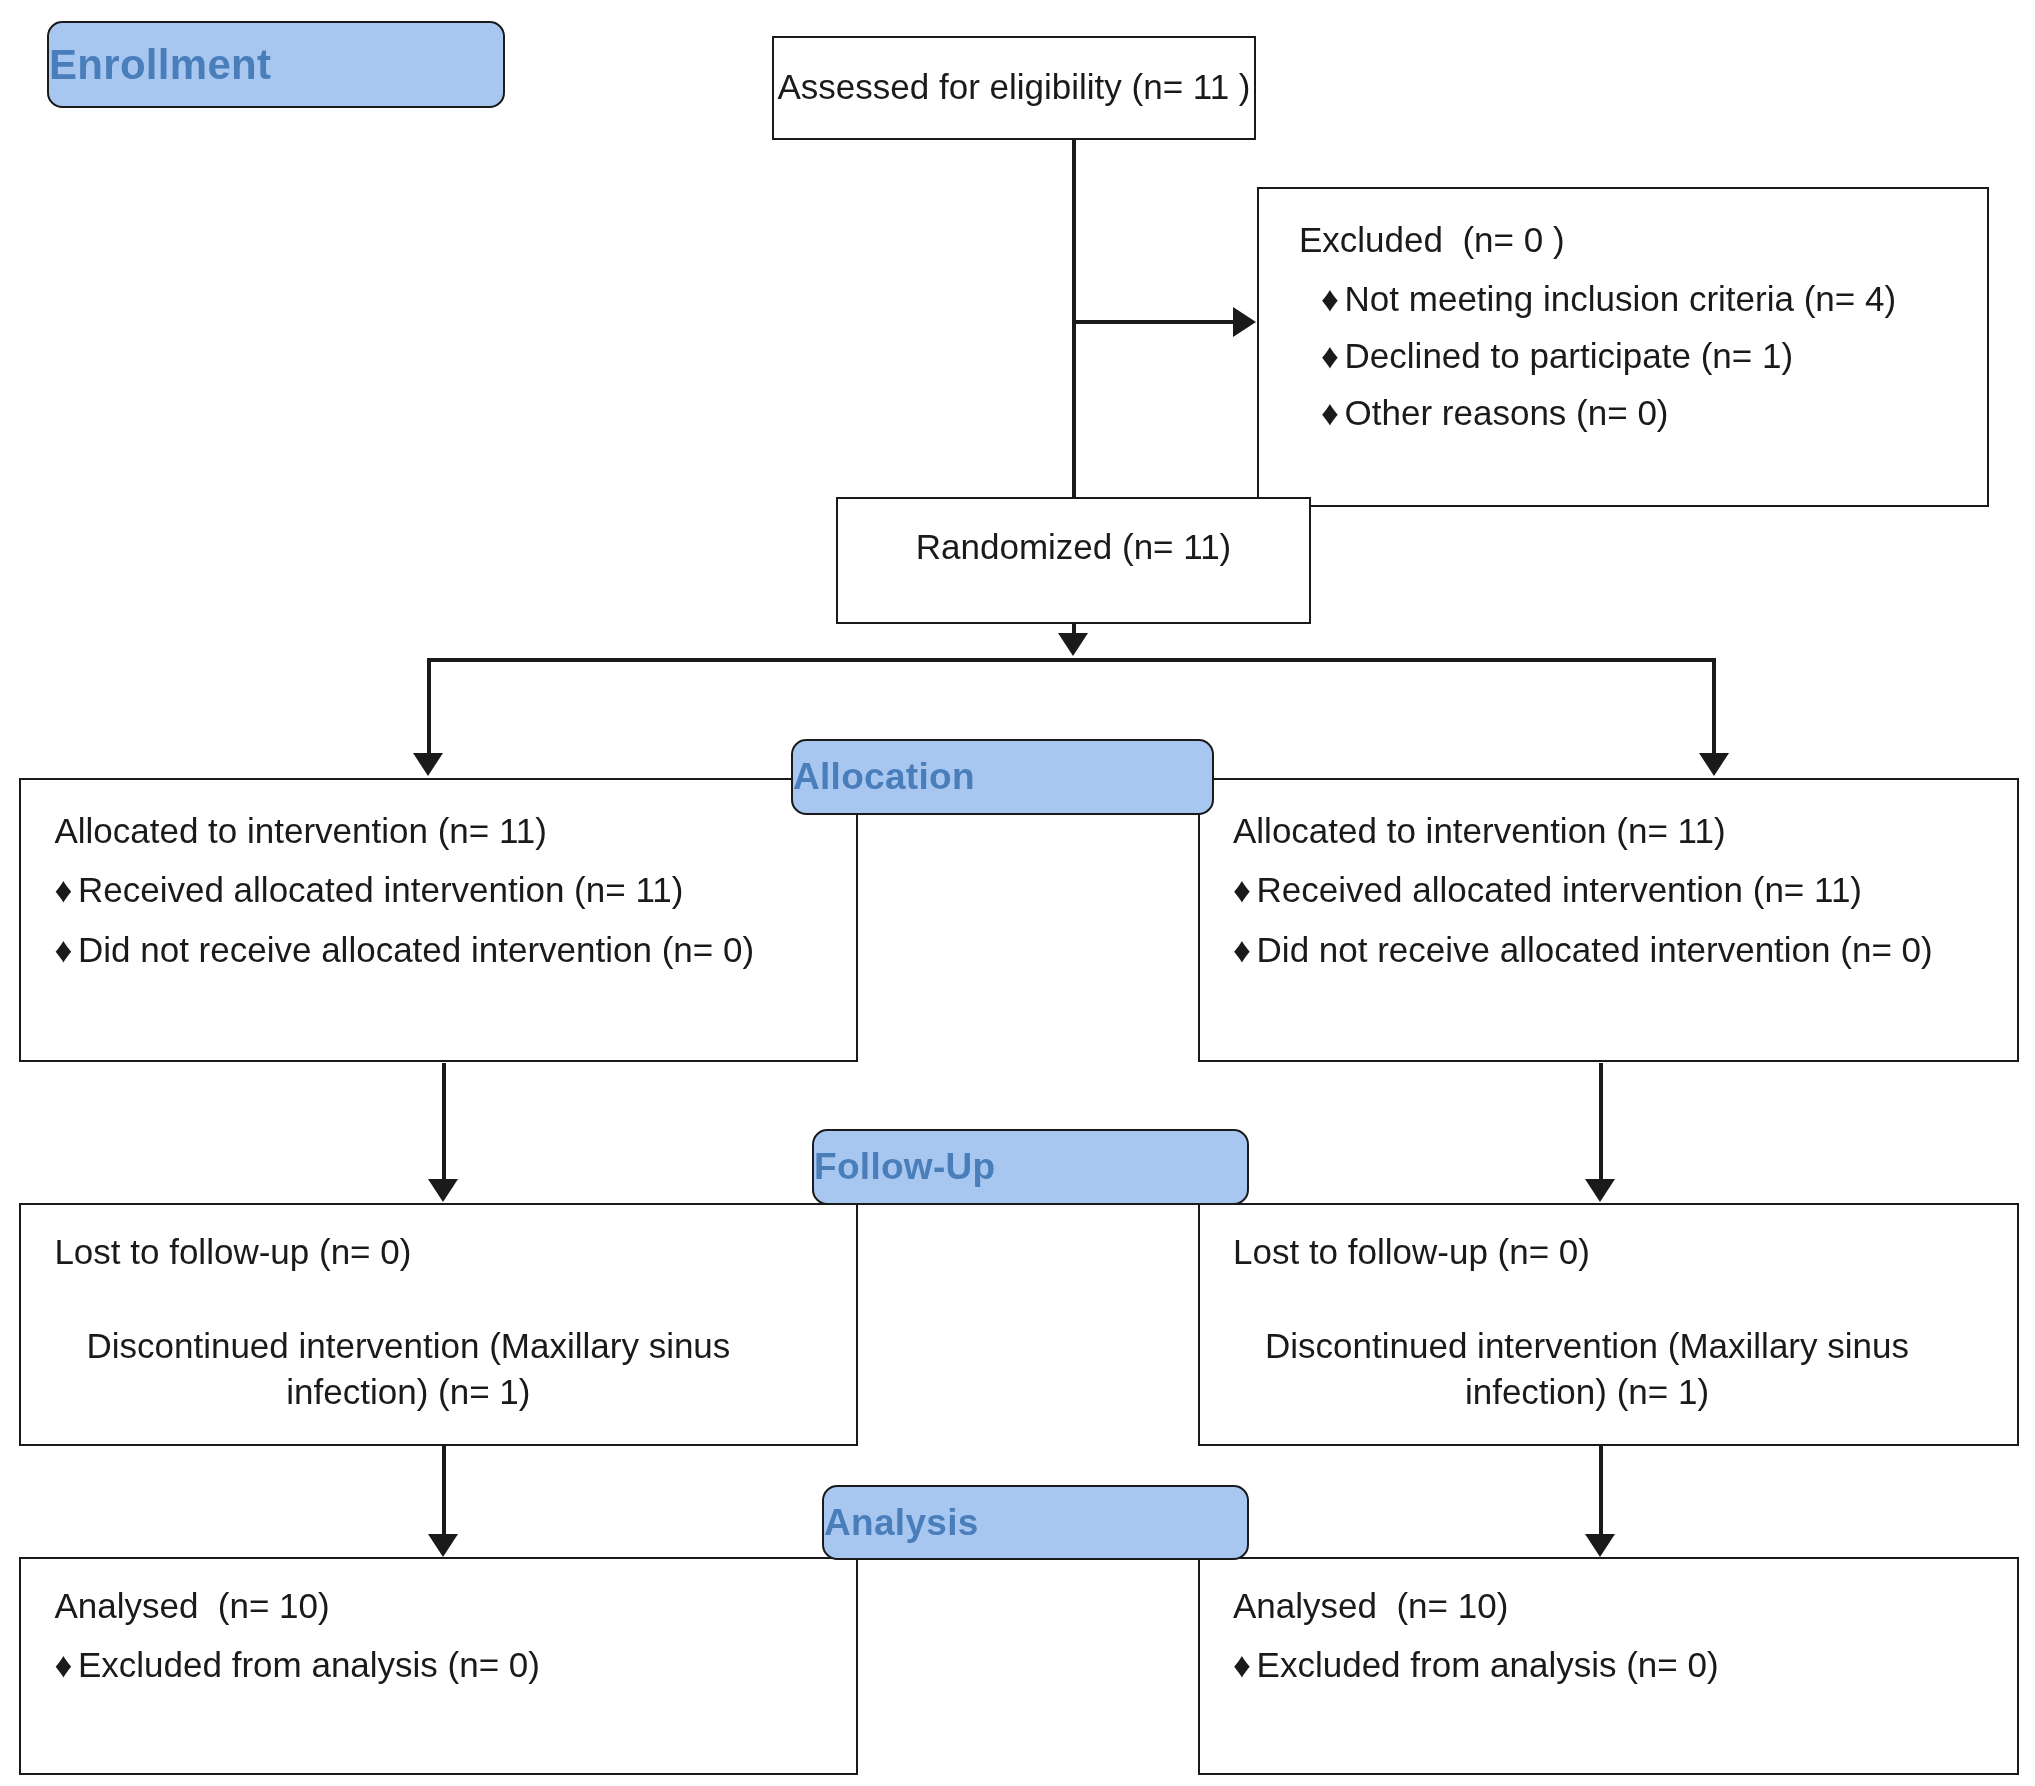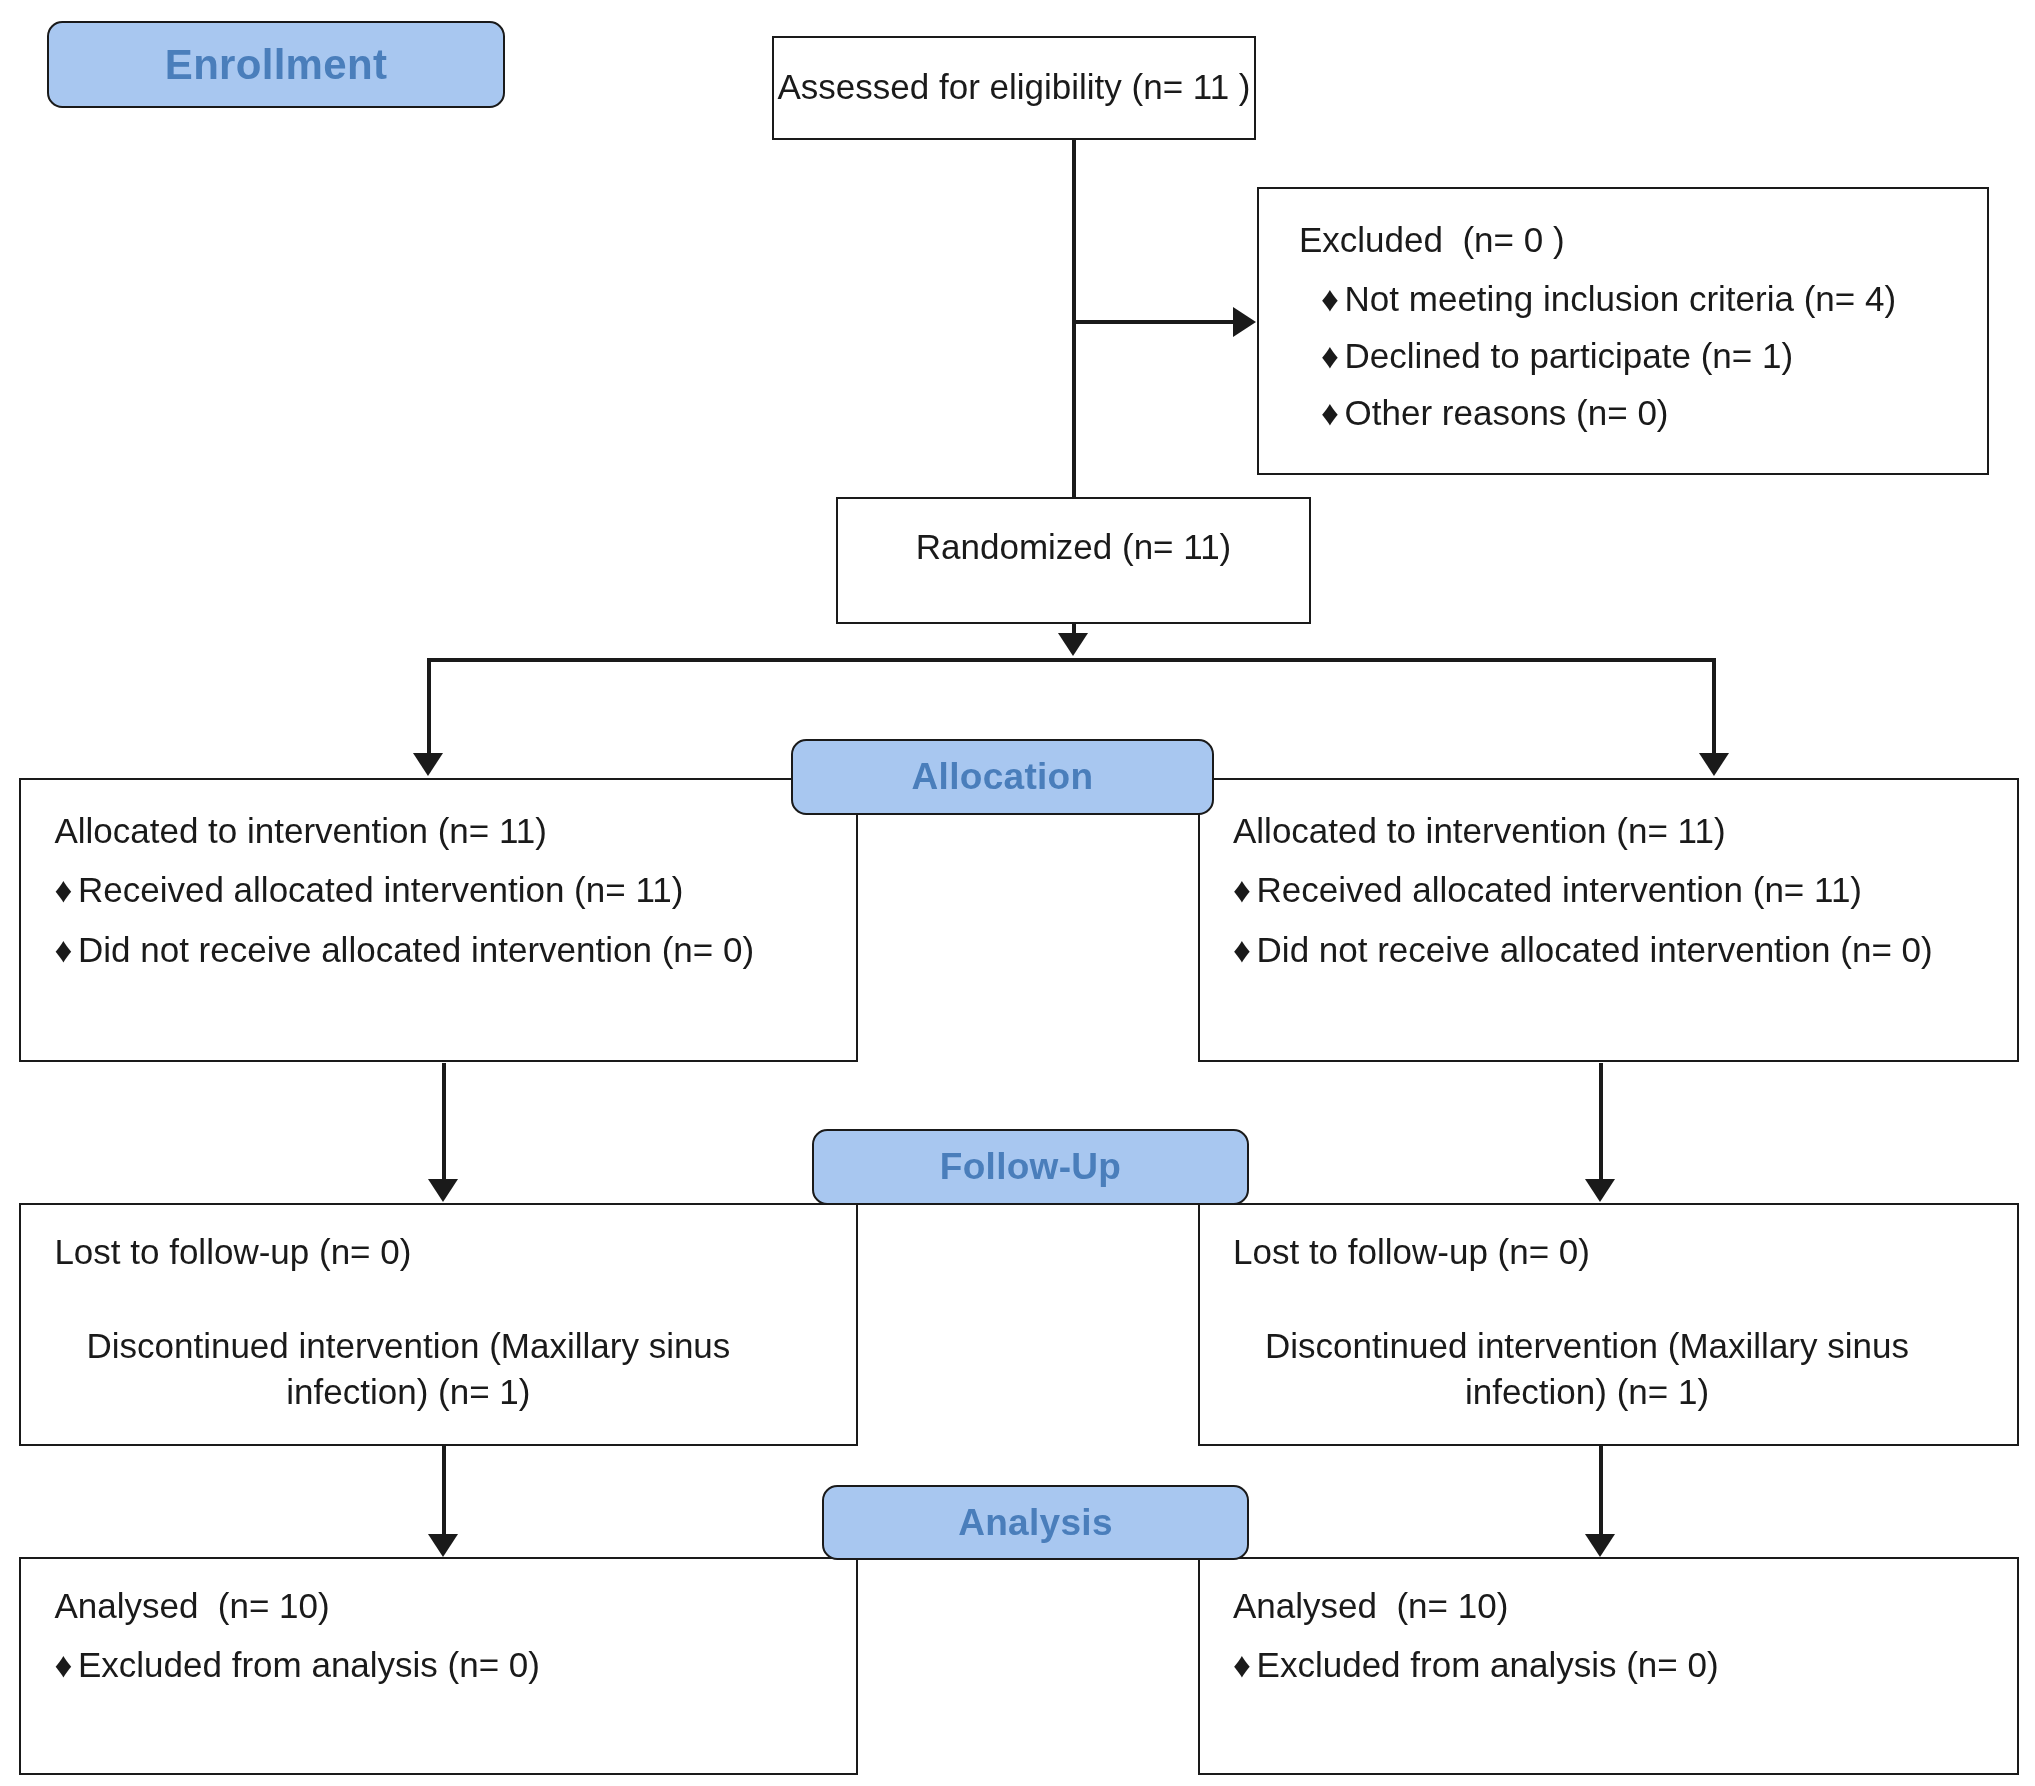--- a/index.html
+++ b/index.html
@@ -21,21 +21,21 @@
 
   
   .stage-badge {
     position: absolute;
     box-sizing: border-box;
     background: #A8C7F0;
     border: 2.8px solid #1a1a1a;
     border-radius: 15.3px;
     display: flex;
     align-items: center;
-    justify-content: center;
+    justify-content: flex-start;
     color: #4A7EBB;
     font-weight: bold;
     letter-spacing: 0.3px;
     z-index: 40;
   }
 
   
   .node-box {
     position: absolute;
     box-sizing: border-box;
@@ -115,21 +115,21 @@
 
   <div class="node-box" style="left:772px; top:36px; width:484px; height:104px;">
     <div class="center-label" style="top:29px; font-size:35px;">Assessed for eligibility (n= 11 )</div>
   </div>
 
   <div class="vline" style="left:1072px; top:140px; height:357px;"></div>
 
   <div class="hline" style="left:1072px; top:320px; width:170px;"></div>
   <div class="arrow-right" style="left:1233px; top:307px;"></div>
 
-  <div class="node-box" style="left:1257px; top:187px; width:732px; height:288px;">
+  <div class="node-box" style="left:1257px; top:187px; width:732px; height:320px;">
     <div class="txt" style="left:40px; top:33px; font-size:35px;">Excluded  (n= 0 )</div>
 
     <div class="bullet-row" style="left:62px; top:90px; font-size:35px;">
       <span class="bullet-glyph">♦</span>
       <span>Not meeting inclusion criteria (n= 4)</span>
     </div>
 
     <div class="bullet-row" style="left:62px; top:147px; font-size:35px;">
       <span class="bullet-glyph">♦</span>
       <span>Declined to participate (n= 1)</span>

